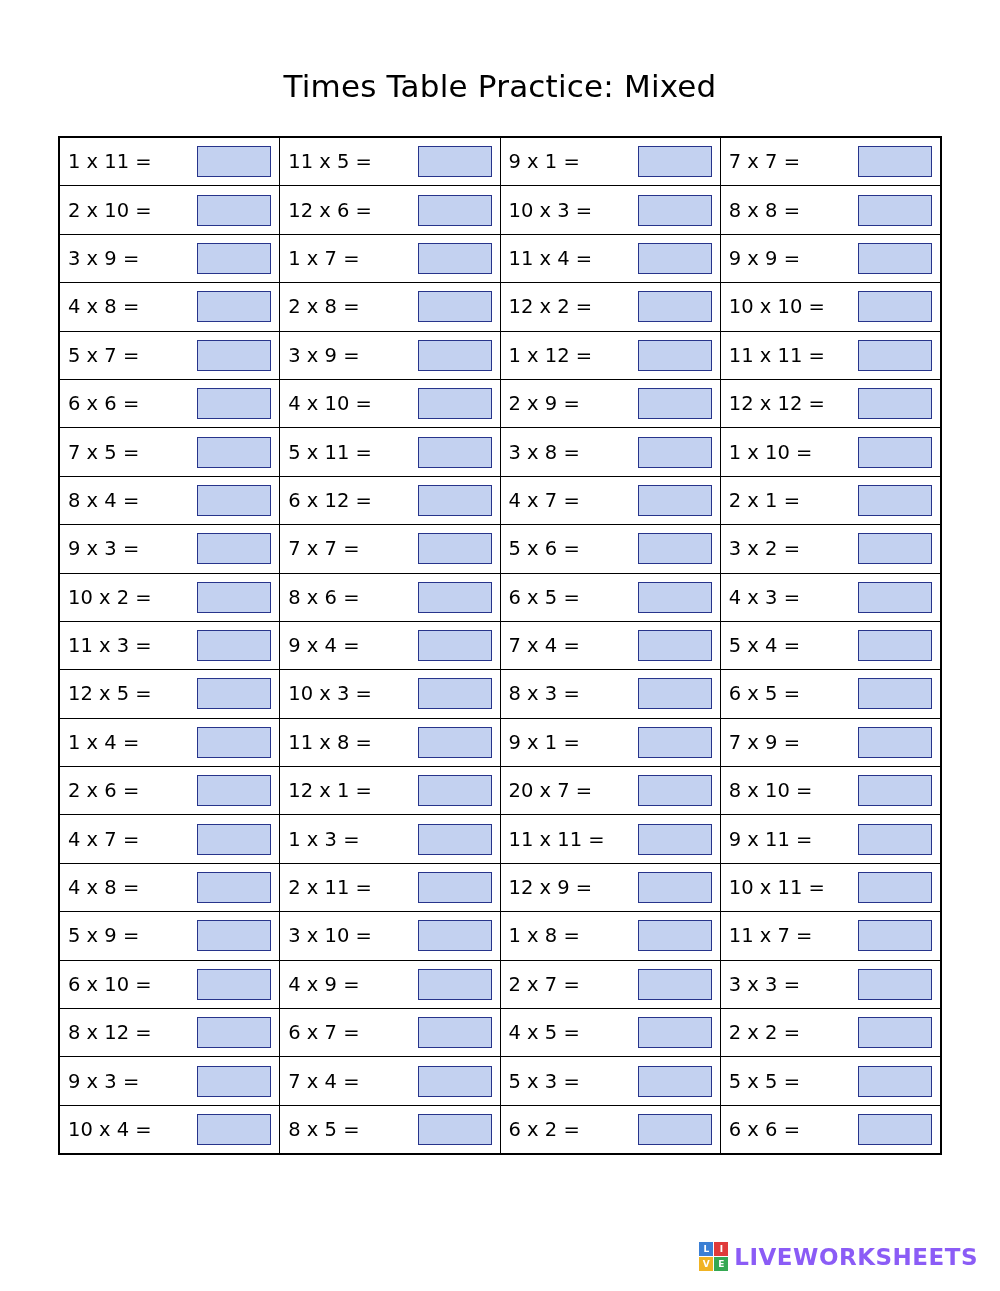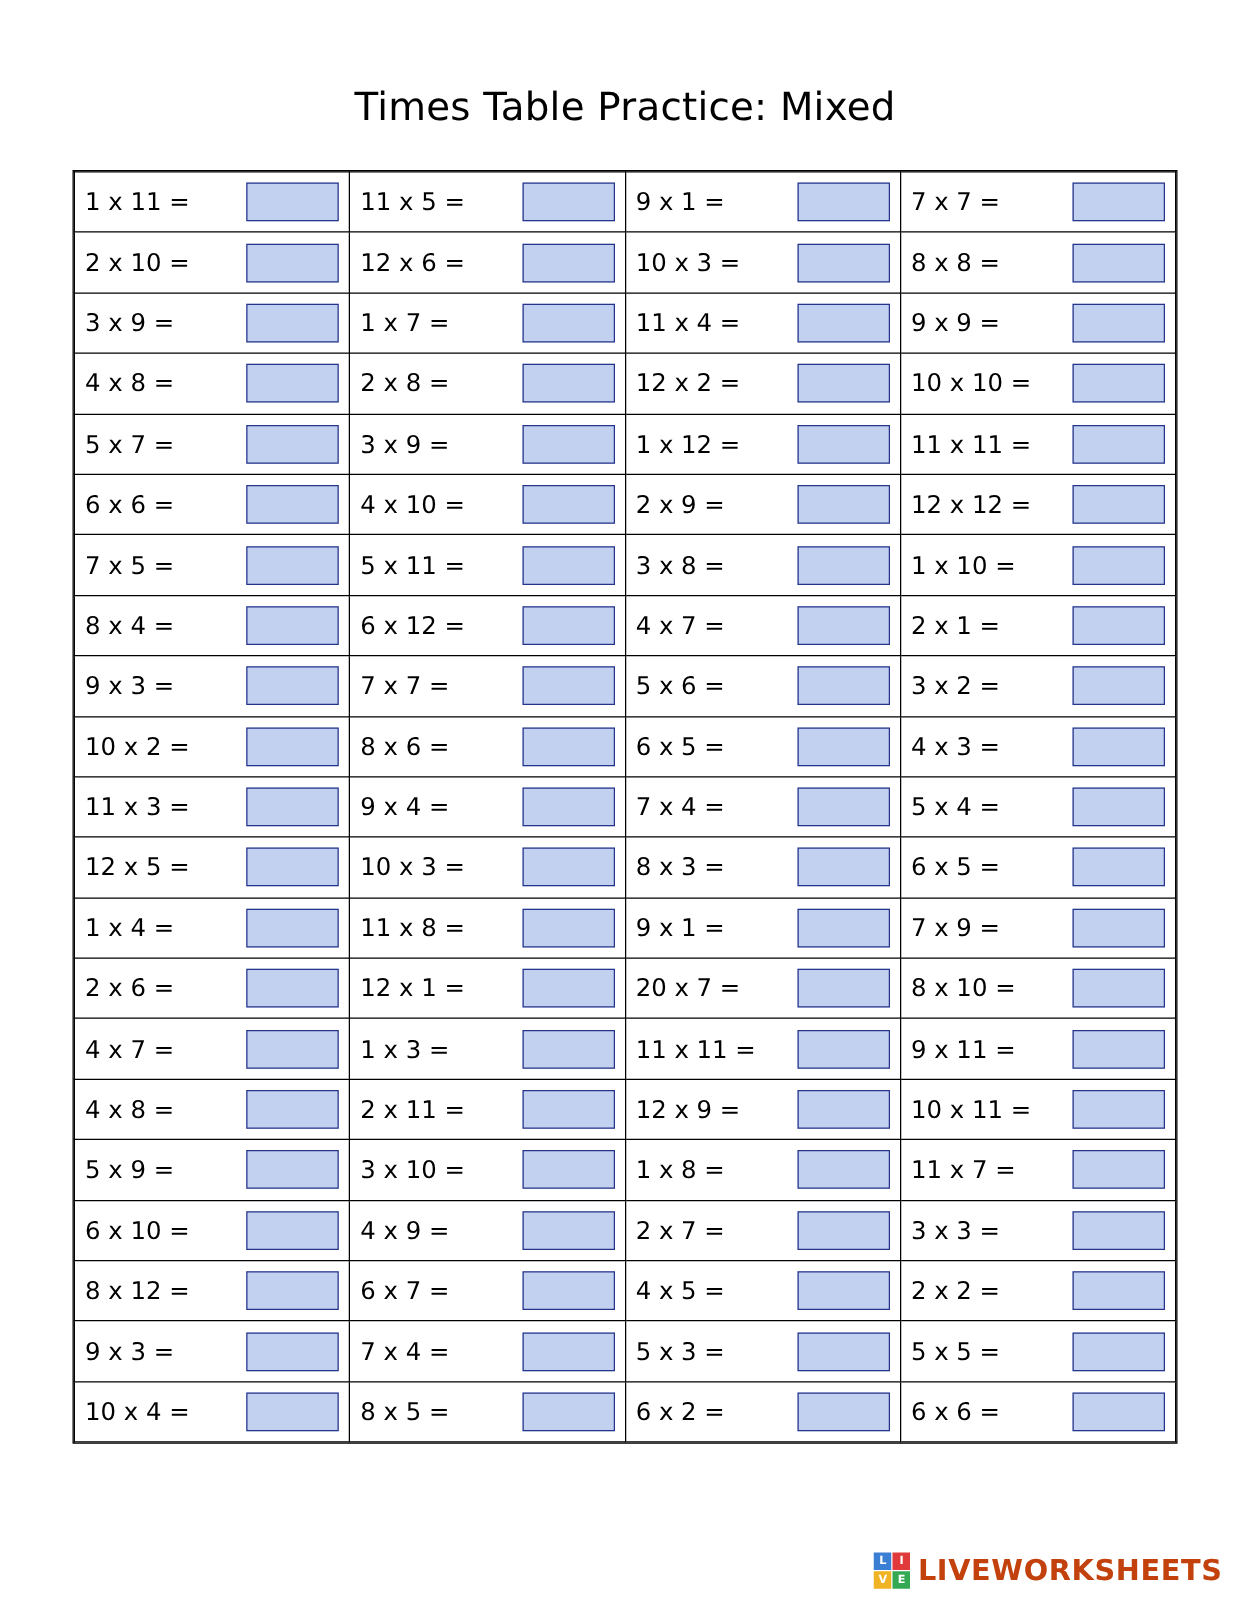--- a/index.html
+++ b/index.html
@@ -104,21 +104,21 @@
     text-align: center;
     font-family: "DejaVu Sans", sans-serif;
   }
   .lm-1 { background: #3b7fd4; }
   .lm-2 { background: #e03a3a; }
   .lm-3 { background: #f0b323; }
   .lm-4 { background: #35a853; }
   .logo-text {
     font-size: 23px;
     font-weight: bold;
-    color: #c2410c;
+    color: #8b5cf6;
     letter-spacing: 0.5px;
     font-family: "DejaVu Sans", sans-serif;
   }
 </style>
 </head>
 <body>
 
 <div class="page">
 
   <h1 class="title">Times Table Practice: Mixed</h1>

